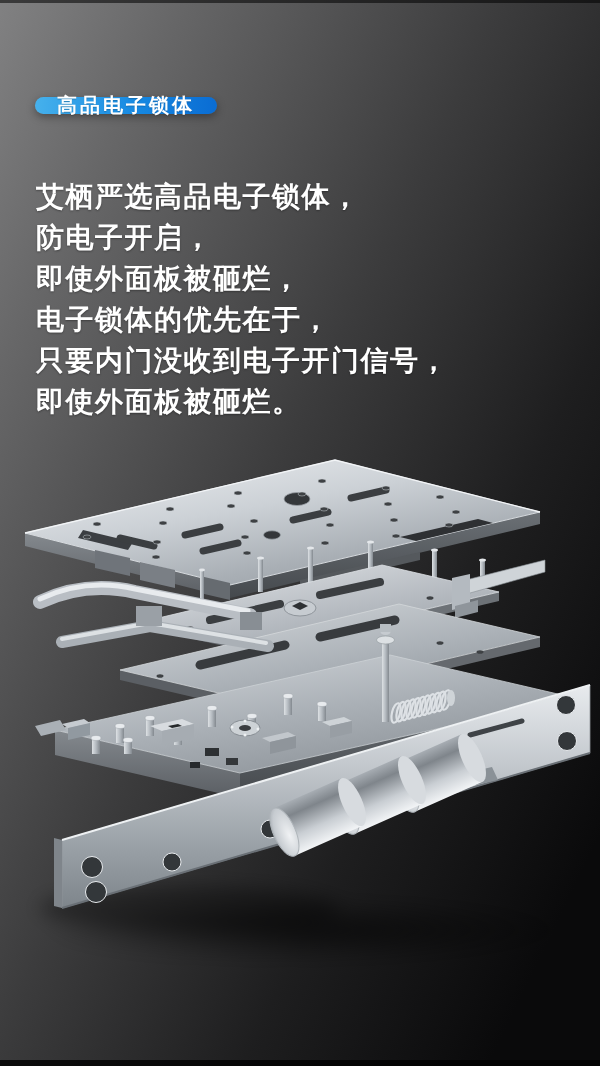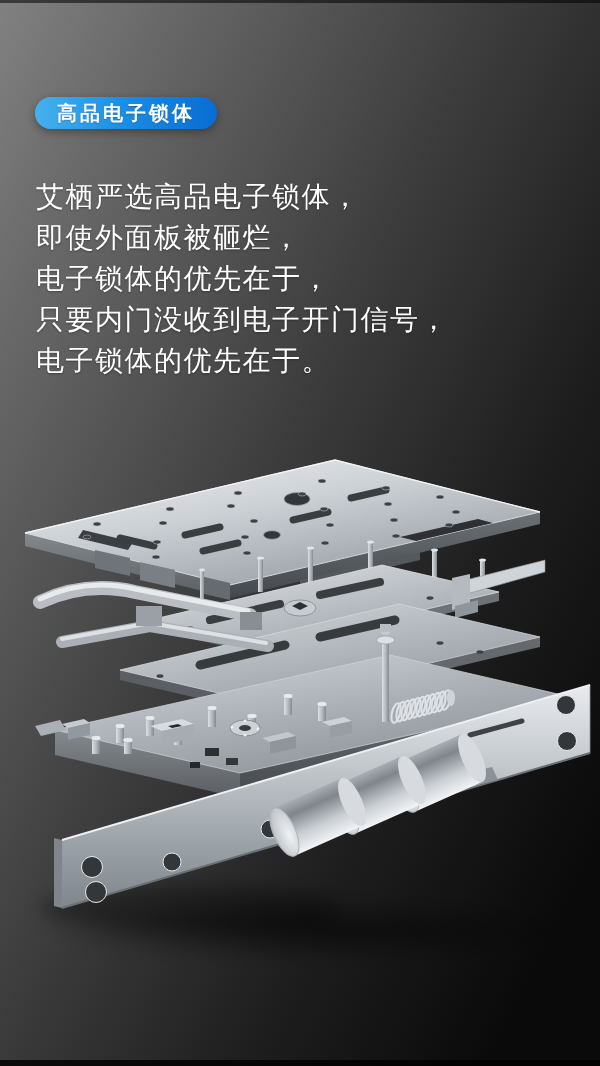--- a/index.html
+++ b/index.html
@@ -14,60 +14,61 @@
       var(--bg-light,#818182) 0%,
       #676768 16%,
       var(--bg-mid,#3c3c3d) 45%,
       #1e1e1f 68%,
       var(--bg-dark,#0a0a0b) 90%);
   }
   .edge-strip{position:absolute;left:0;width:600px;background:rgba(0,0,0,.55);}
   .edge-strip.top{top:0;height:3px;}
   .edge-strip.bottom{bottom:0;height:6px;background:rgba(0,0,0,.8);}
   .badge{
-    position:absolute;left:35px;top:97px;height:32px;
+    position:absolute;left:35px;top:97px;height:17px;
     display:inline-flex;align-items:center;
     padding:0 22px;border-radius:17px;
     background:linear-gradient(93deg,
       var(--badge-start,#46b1ec) 0%,
       var(--badge-mid,#1689e2) 55%,
       var(--badge-end,#0a6cd3) 100%);
     box-shadow:0 3px 8px rgba(0,0,0,.35);
   }
   .badge span{
     color:var(--text,#fff);font-size:20px;font-weight:bold;letter-spacing:3px;
     text-shadow:0 1px 1px rgba(0,0,0,.2);
   }
   .description{
     position:absolute;left:36px;top:176px;width:540px;
     color:var(--text,#fff);
   }
   .description .line{
-    font-size:28px;line-height:41px;font-weight:400;letter-spacing:1.5px;
+    font-size:28px;line-height:41px;font-weight:700;letter-spacing:1.5px;
     text-shadow:0 1px 2px rgba(0,0,0,.35);
     white-space:nowrap;
   }
   .illustration{position:absolute;left:0;top:430px;width:600px;height:570px;}
 </style>
 </head>
 <body>
 
 <div class="page">
   <div class="edge-strip top"></div>
 
   <div class="badge">
     <span>高品电子锁体</span>
   </div>
 
   <div class="description">
     <div class="line">艾栖严选高品电子锁体，</div>
+    <div class="line">防电子开启，</div>
     <div class="line">即使外面板被砸烂，</div>
     <div class="line">电子锁体的优先在于，</div>
     <div class="line">只要内门没收到电子开门信号，</div>
-    <div class="line">电子锁体的优先在于。</div>
+    <div class="line">即使外面板被砸烂。</div>
   </div>
 
   <svg class="illustration" viewBox="0 0 600 570" xmlns="http://www.w3.org/2000/svg">
     <defs>
       <linearGradient id="gTop" x1="0" y1="0" x2="0.75" y2="1">
         <stop offset="0" stop-color="#f0f2f4"></stop>
           <stop offset="0.45" stop-color="#ccd1d6"></stop>
         <stop offset="0.78" stop-color="#a9afb5"></stop>
           <stop offset="1" stop-color="#989ea4"></stop>
       </linearGradient>

